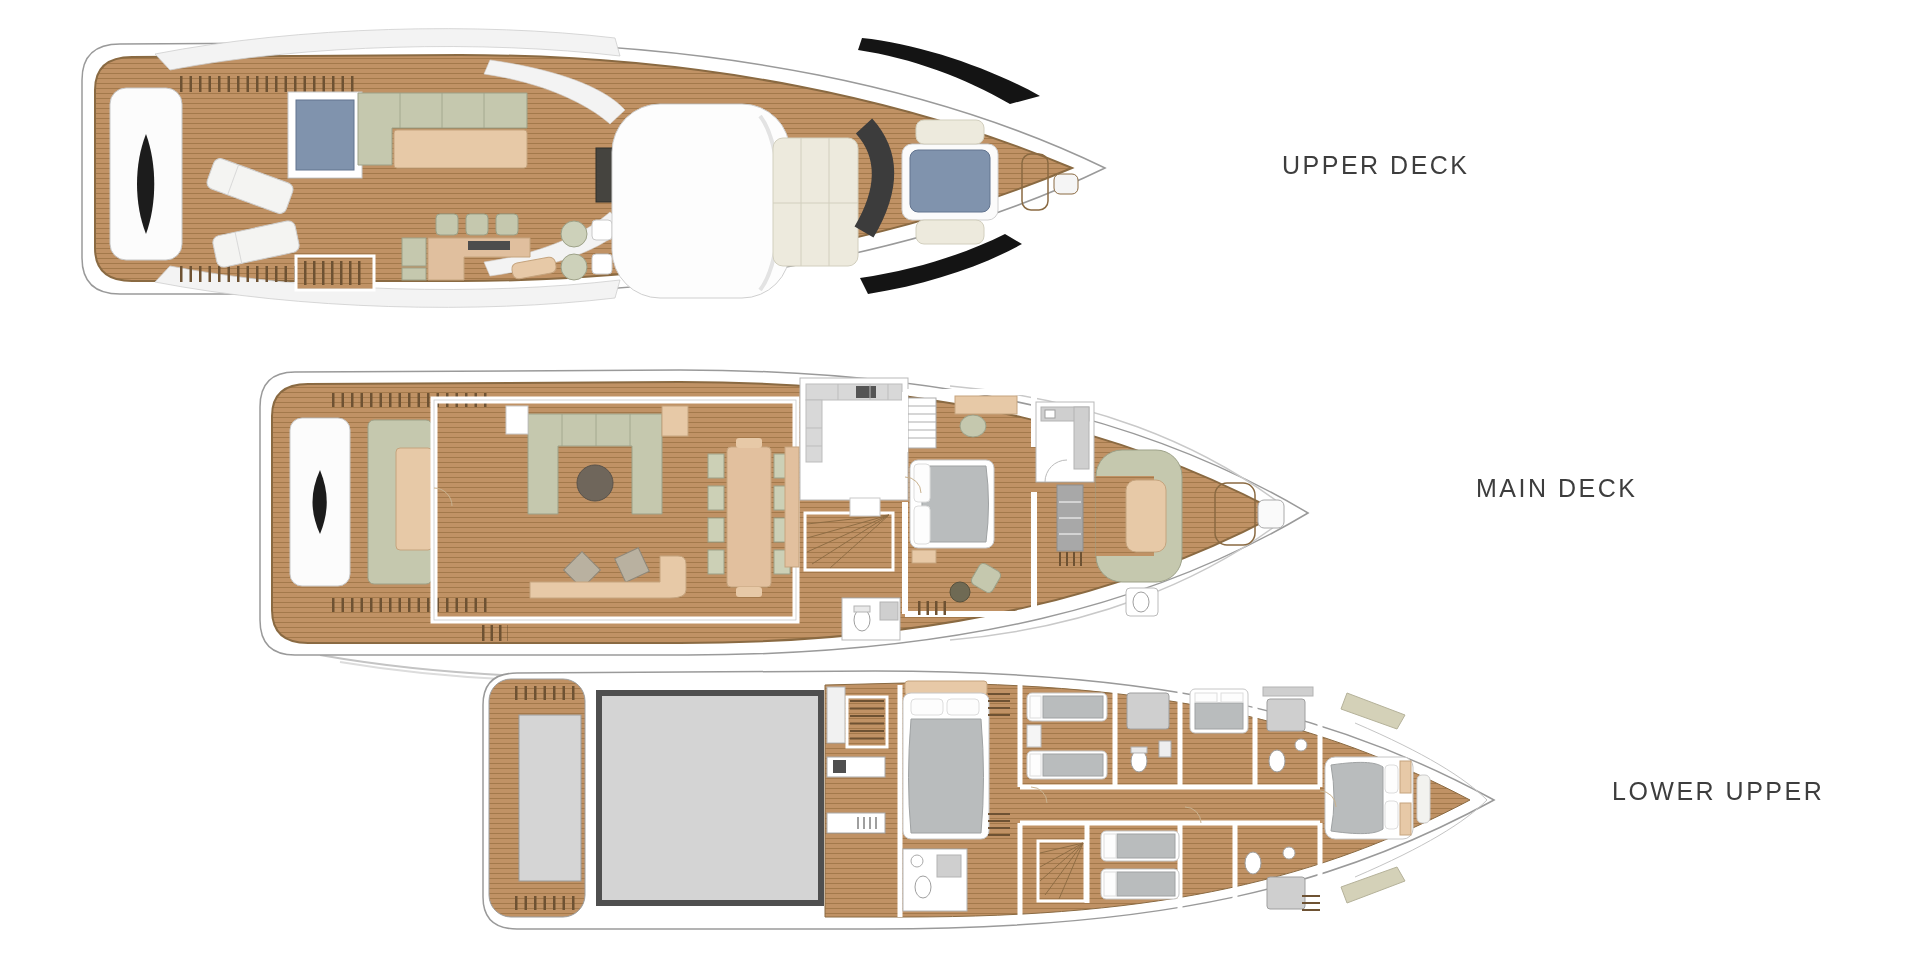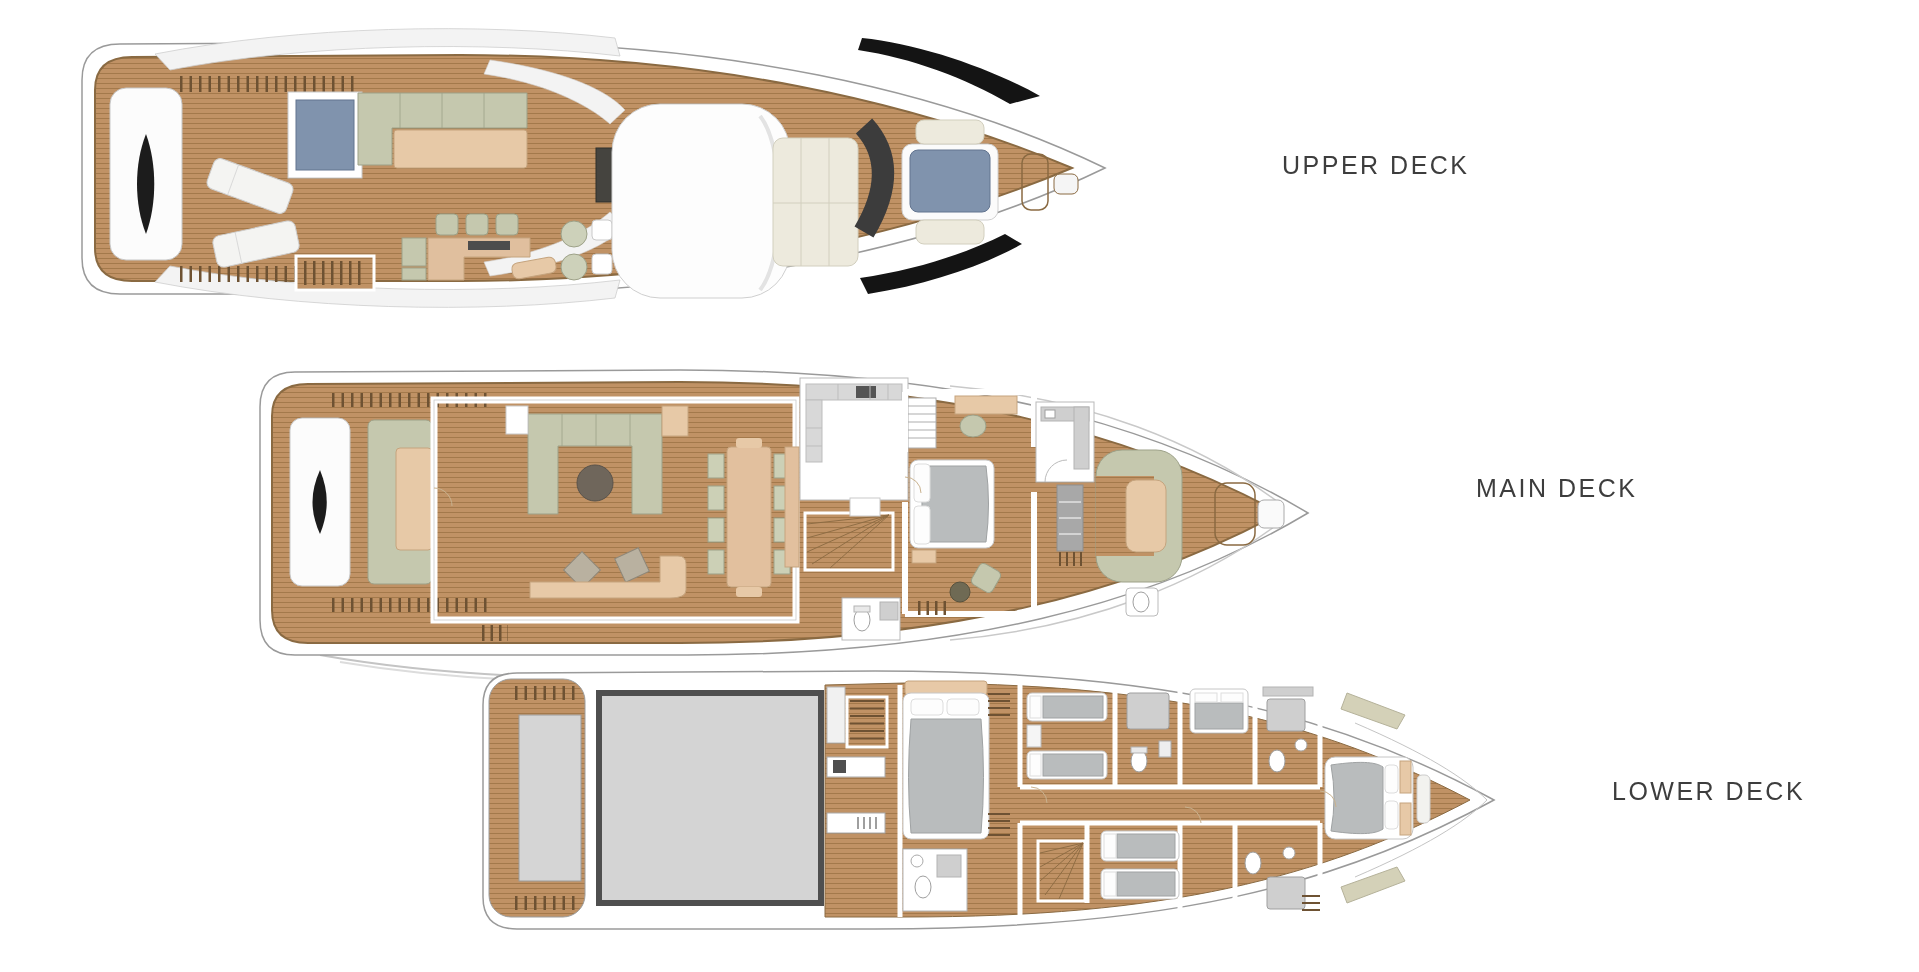--- a/index.html
+++ b/index.html
@@ -374,14 +374,14 @@
       </g>
       <rect x="942" y="112" width="13" height="48" rx="5" fill="#f2f2ef" stroke="#cccccc"></rect>
     </g>
     <path d="M 556,124 A 16,16 0 0 1 572,140" stroke="#c9b28f" fill="none"></path>
     <path d="M 726,160 A 16,16 0 0 0 710,144" stroke="#c9b28f" fill="none"></path>
     <path d="M 845,128 A 16,16 0 0 1 861,144" stroke="#c9b28f" fill="none"></path>
   </svg>
 
   <div class="deck-label" style="left:1282px;top:150px">UPPER DECK</div>
   <div class="deck-label" style="left:1476px;top:473px">MAIN DECK</div>
-  <div class="deck-label" style="left:1612px;top:776px">LOWER DECK</div>
+  <div class="deck-label" style="left:1612px;top:776px">LOWER UPPER</div>
 </div>
 
 </body></html>

